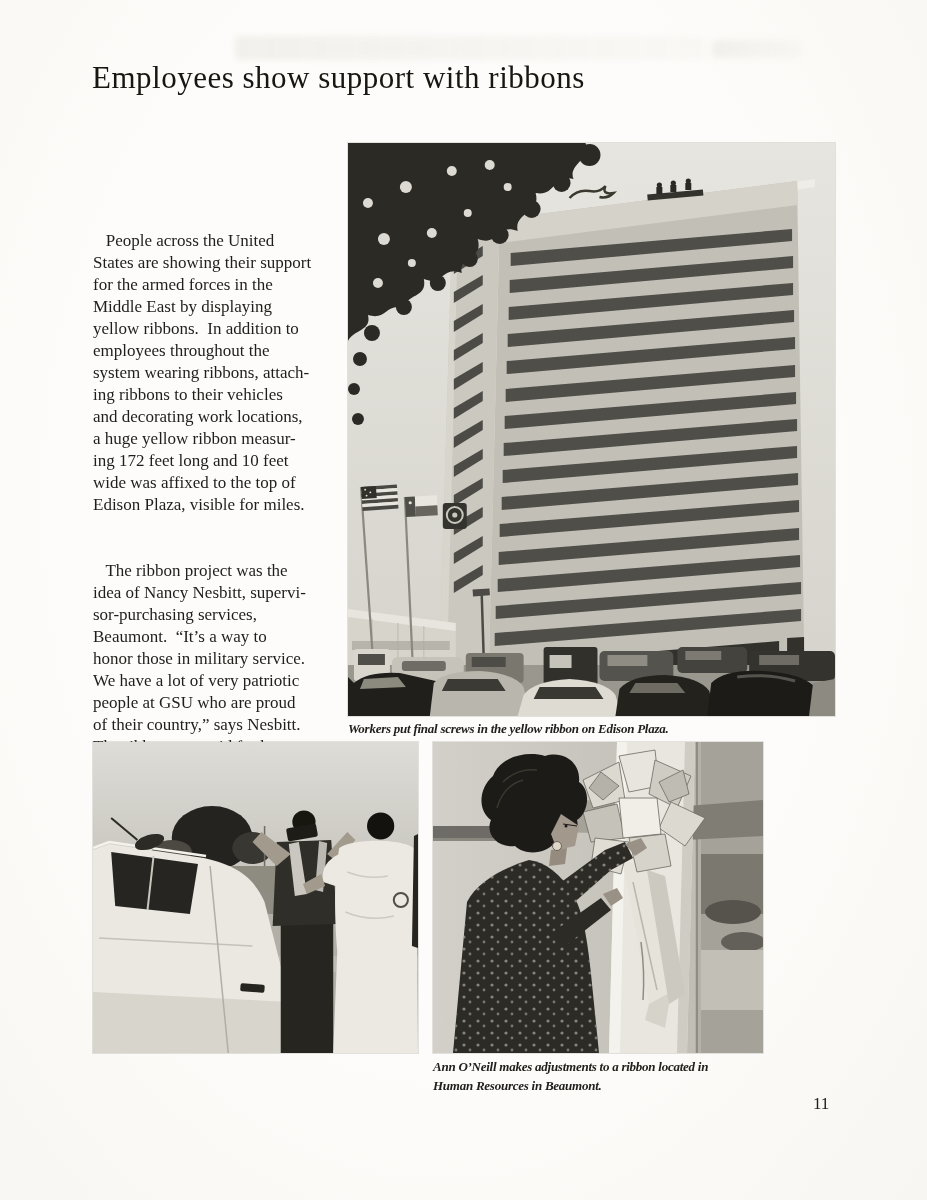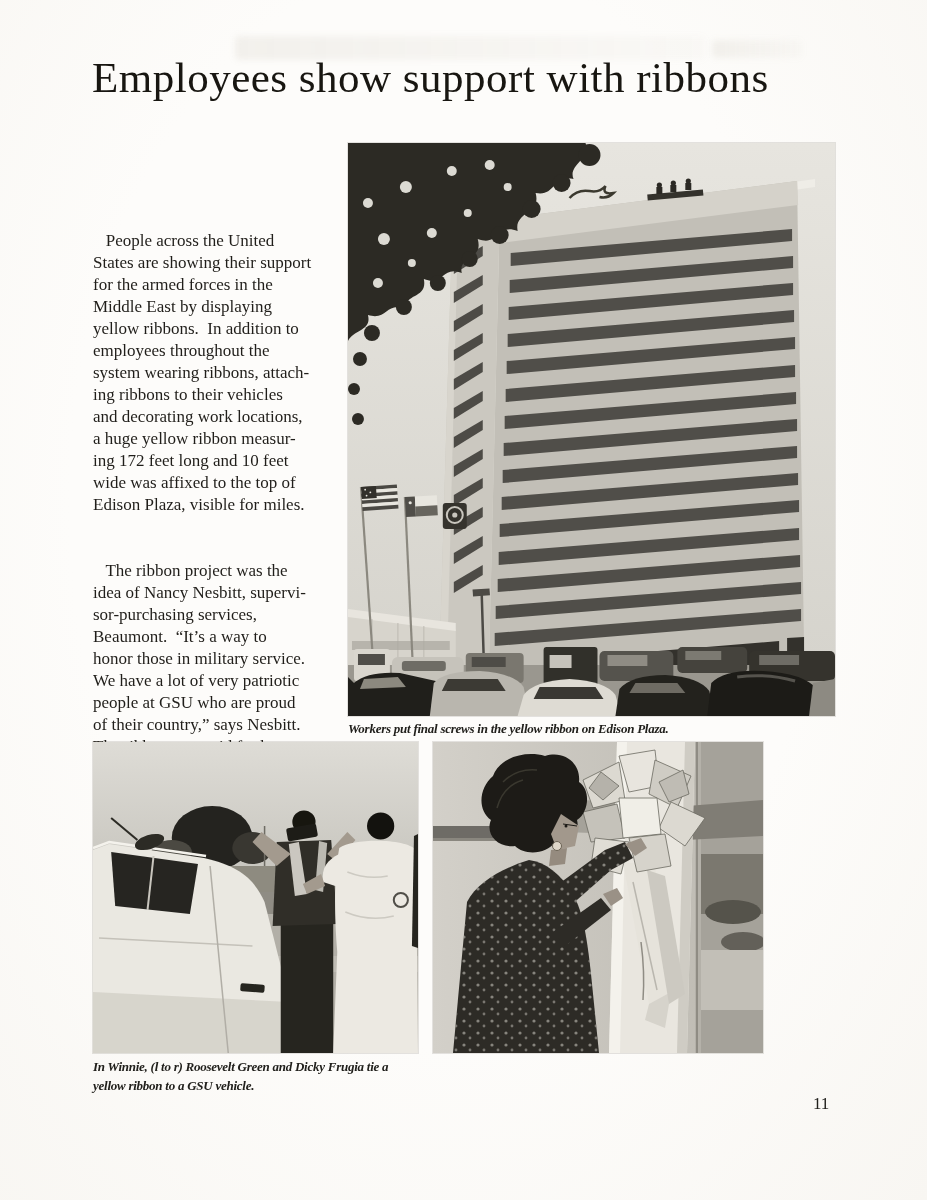--- a/index.html
+++ b/index.html
@@ -9,21 +9,21 @@
     overflow:hidden;
     font-family:"Liberation Serif", serif;
     color:#201e1a;
   }
   .ghost {
     position:absolute; filter:blur(3px); border-radius:4px;
     background:linear-gradient(90deg, rgba(150,140,118,.10), rgba(150,140,118,.03));
   }
   .title {
     position:absolute; left:92px; top:54px; width:780px;
-    font-size:43px; line-height:48px; letter-spacing:.5px; color:#181611;
+    font-size:31px; line-height:48px; letter-spacing:.5px; color:#181611;
     white-space:pre;
   }
   .bodycol {
     position:absolute; left:93px; top:186px; width:258px;
     font-size:17px; line-height:22px; white-space:pre; letter-spacing:0;
   }
   .photo { position:absolute; overflow:hidden; background:#d6d4cd;
            box-shadow:0 0 0 1px rgba(110,105,95,.18); }
   .photo svg { display:block; width:100%; height:100%; }
   .caption {
@@ -292,22 +292,20 @@
         <path d="M244,106 C258,96 310,96 320,108 L322,311 L238,311 L242,210 C238,160 240,128 244,106 Z" fill="#ece9e2"></path>
         <path d="M252,130 q20,8 40,4 M250,170 q24,10 48,4" stroke="#cdcac2" stroke-width="1.5" fill="none"></path>
         <circle cx="305" cy="158" r="7" fill="none" stroke="#504e48" stroke-width="2"></circle>
         <path d="M244,112 C232,118 226,126 228,140 L246,146 Z" fill="#ece9e2"></path>
         <polygon points="226,132 208,142 212,152 230,144" fill="#a39a8e"></polygon>
         <polygon points="318,94 322,92 322,206 316,204" fill="#26251f"></polygon>
       </g>
     </svg>
   </div>
 
-  <div class="caption" style="left:93px; top:1057px;">In Winnie, (l to r) Roosevelt Green and Dicky Frugia tie a
-yellow ribbon to a GSU vehicle.</div>
 
   <div class="photo" style="left:433px; top:742px; width:330px; height:311px;">
     <svg viewBox="0 0 330 311" preserveAspectRatio="none">
       <defs>
         <linearGradient id="wall3" x1="0" y1="0" x2="1" y2="0">
           <stop offset="0" stop-color="#d3d0c9"></stop>
             <stop offset="1" stop-color="#bcb9b1"></stop>
         </linearGradient>
         <pattern id="speck" width="14" height="12" patternUnits="userSpaceOnUse">
           <circle cx="3" cy="3" r="1.6" fill="#cfccc4"></circle>
@@ -366,16 +364,18 @@
         <path d="M70,40 q14,-14 34,-12 M64,66 q6,-22 26,-28" stroke="#3a382f" stroke-width="1.5" fill="none"></path>
         <polygon points="128,72 146,84 142,104 124,108 118,92" fill="#a2988c"></polygon>
         <polygon points="118,108 134,106 132,122 116,124" fill="#958b7f"></polygon>
         <circle cx="133" cy="84" r="1.5" fill="#1d1b17"></circle>
         <line x1="130" y1="82" x2="144" y2="84" stroke="#1d1b17" stroke-width="1"></line>
         <circle cx="124" cy="104" r="4.5" fill="#ded6c9" stroke="#6b6355"></circle>
       </g>
     </svg>
   </div>
 
+  <div class="caption" style="left:433px; top:1057px;">Ann O’Neill makes adjustments to a ribbon located in
+Human Resources in Beaumont.</div>
 
   <div class="pagenum">11</div>
 
 </div>
 
 </body></html>

